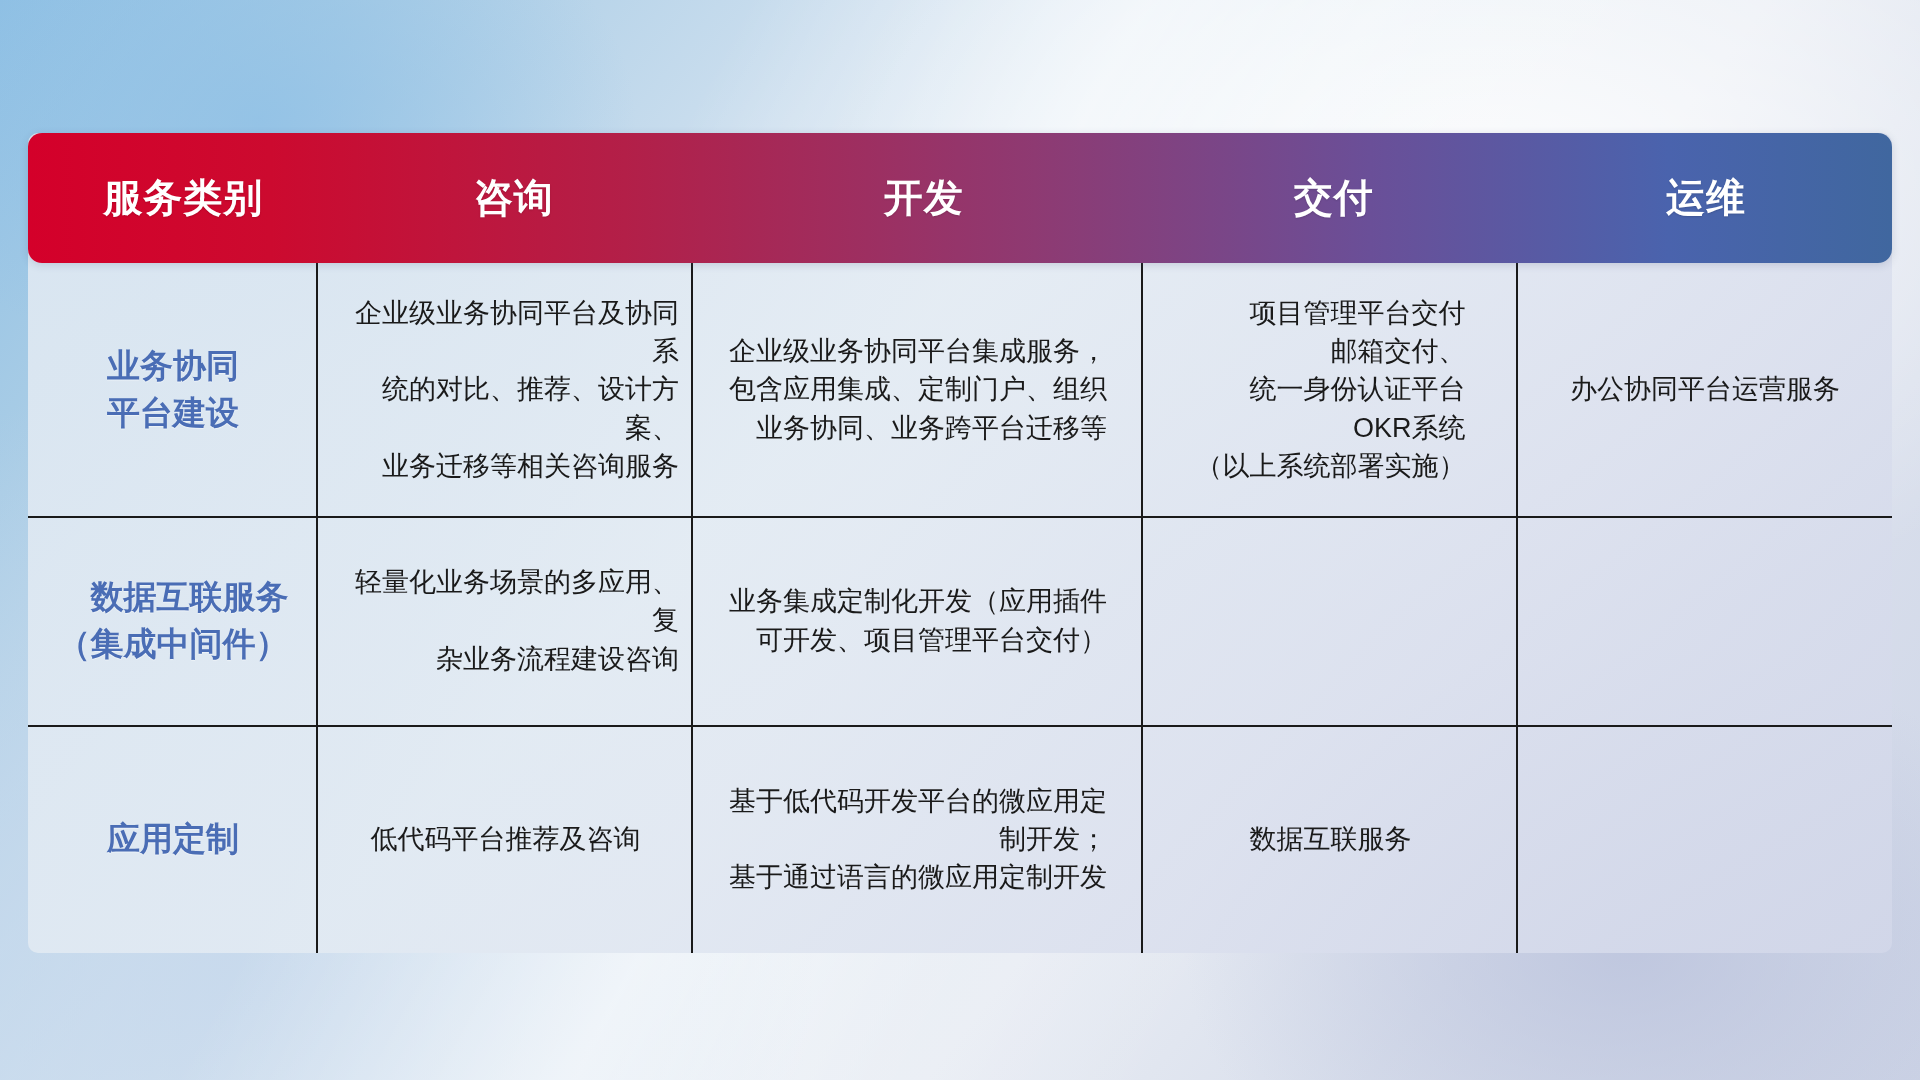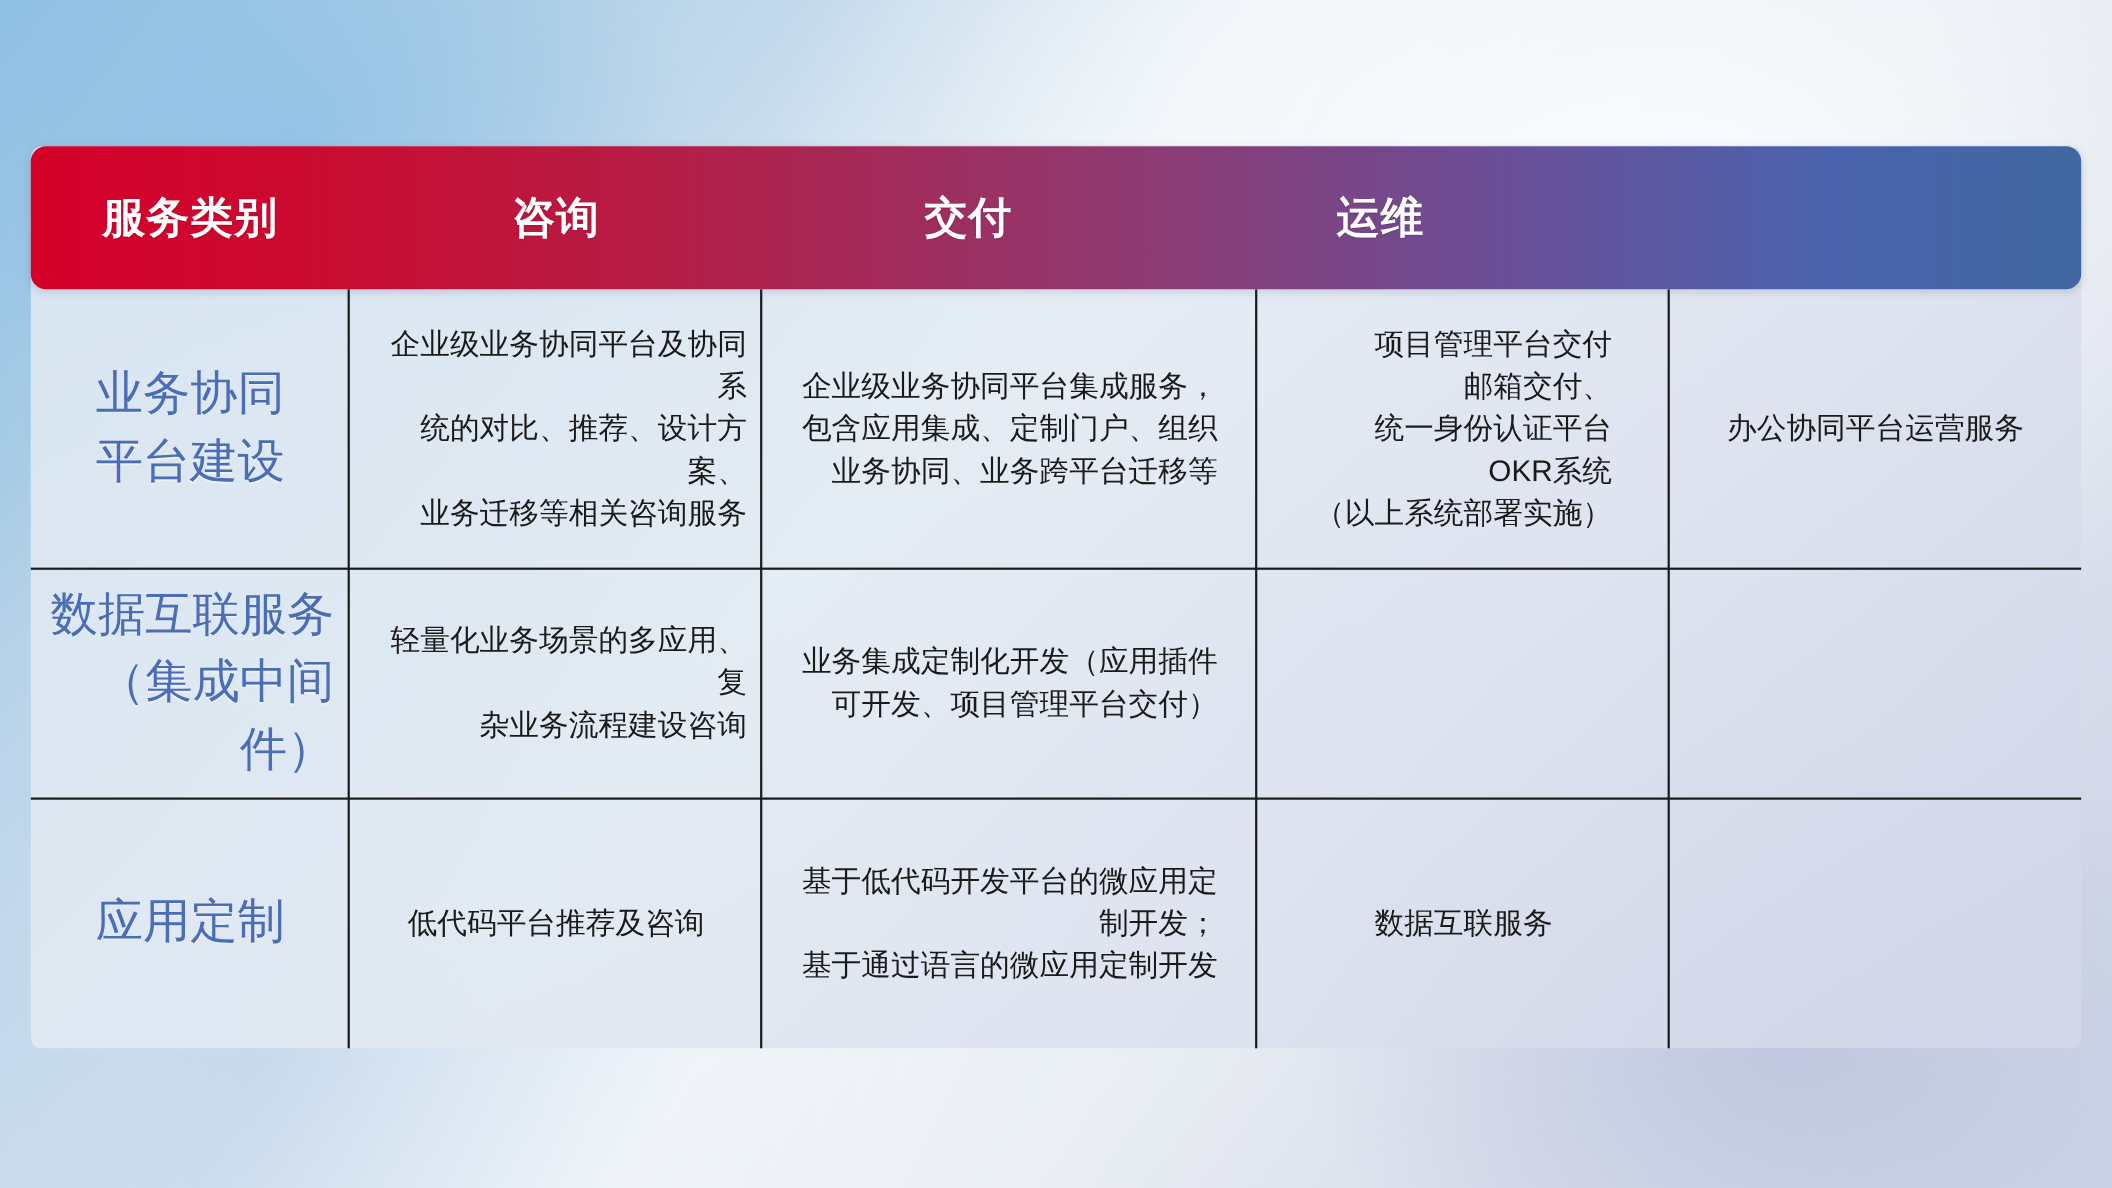--- a/index.html
+++ b/index.html
@@ -82,21 +82,21 @@
 
   .hcell {
     color: #ffffff;
     font-size: 39px;
     font-weight: bold;
     text-align: center;
     letter-spacing: 1px;
     text-shadow: 0 1px 2px rgba(0,0,0,0.14);
     white-space: nowrap;
   }
-  .hcell.c1 { width: 290px; }
+  .hcell.c1 { width: 290px; padding-left: 11px; }
   .hcell.c2 { width: 375px; }
   .hcell.c3 { width: 450px; }
   .hcell.c4 { width: 375px; }
   .hcell.c5 { width: 374px; }
 
   
   .vline {
     position: absolute;
     width: 2px;
     background: #1a1a1a;
@@ -137,22 +137,22 @@
     text-align: right;
   }
   .cell.c1 { width: 290px; }
   .cell.c2 { width: 375px; }
   .cell.c3 { width: 450px; }
   .cell.c4 { width: 375px; }
   .cell.c5 { width: 374px; }
 
   .cat-label {
     color: #4a6db5;
-    font-size: 43px;
-    font-weight: normal;
+    font-size: 33px;
+    font-weight: bold;
     line-height: 1.42;
     white-space: pre-line;
     text-shadow: 0 1px 1px rgba(255,255,255,0.5);
   }
   .body-text {
     color: #1a1a1a;
     font-size: 27px;
     line-height: 1.42;
     white-space: pre-line;
   }
@@ -174,20 +174,21 @@
     <div class="vline" style="left:663px; top:130px; height:690px;"></div>
     <div class="vline" style="left:1113px; top:130px; height:690px;"></div>
     <div class="vline" style="left:1488px; top:130px; height:690px;"></div>
 
     <div class="hline" style="left:0; top:383px; width:1864px;"></div>
     <div class="hline" style="left:0; top:592px; width:1864px;"></div>
 
     <div class="header-row">
       <div class="hcell c1">服务类别</div>
       <div class="hcell c2">咨询</div>
+      <div class="hcell c3">开发</div>
       <div class="hcell c4">交付</div>
       <div class="hcell c5">运维</div>
     </div>
 
     <div class="rows">
 
       <div class="row r1">
         <div class="cell c1">
           <span class="cat-label">业务协同
 平台建设</span>

